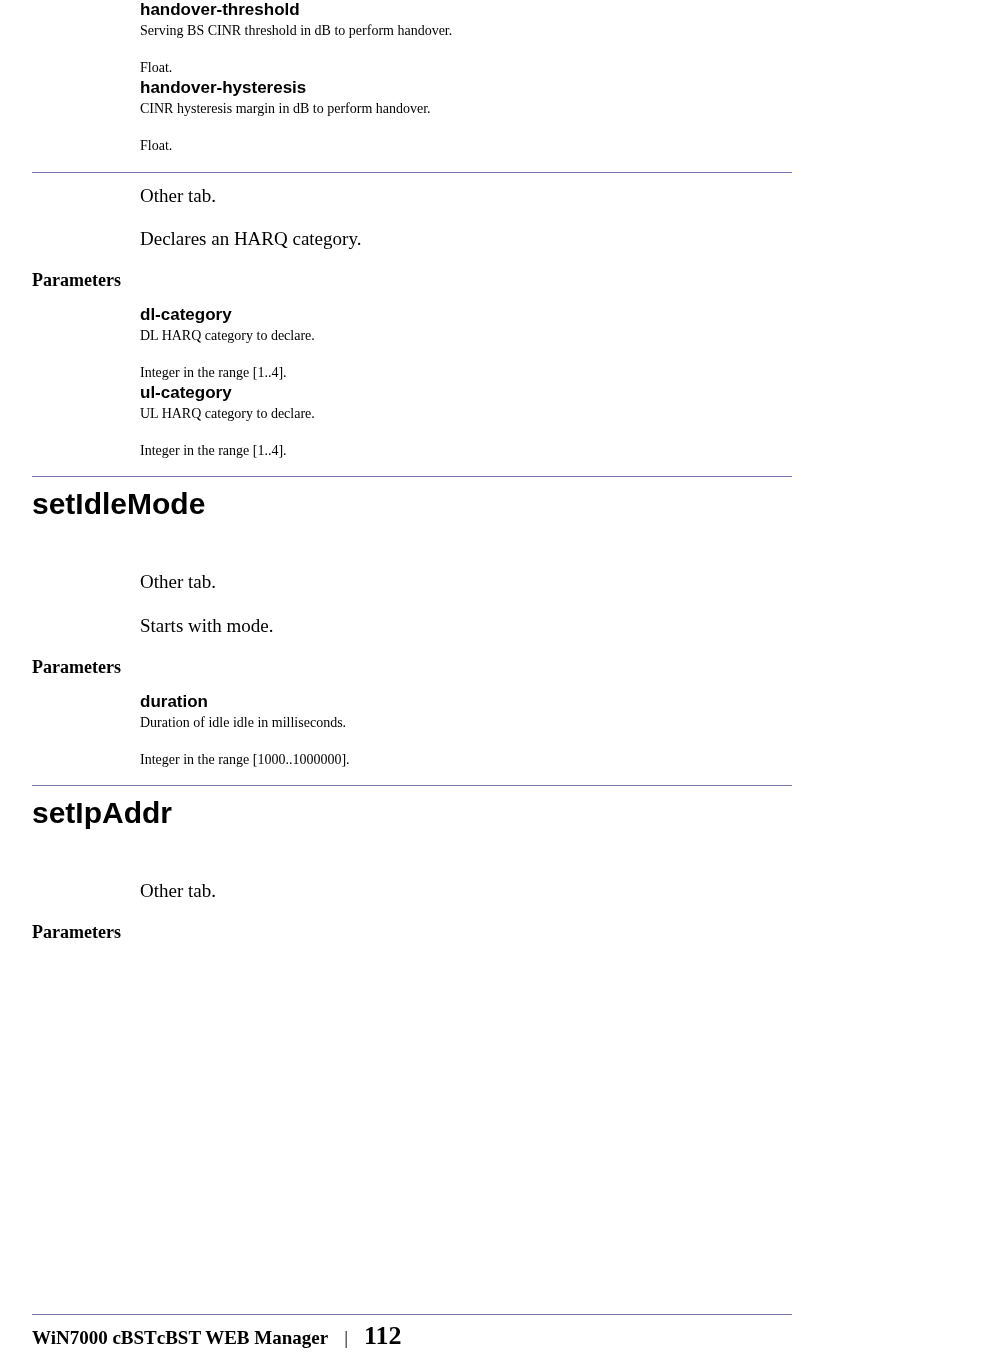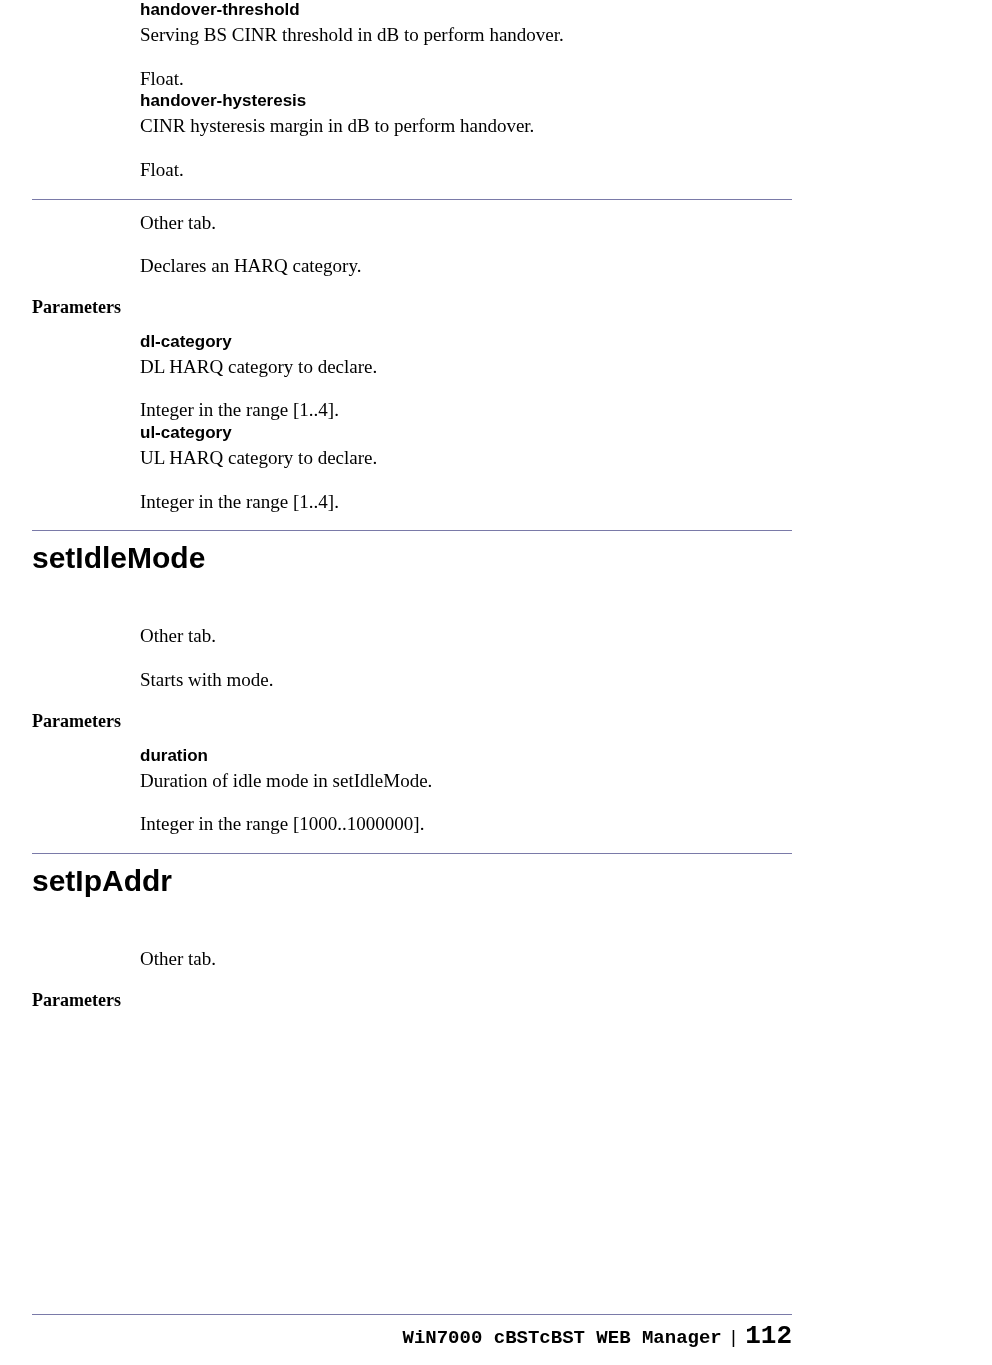--- a/index.html
+++ b/index.html
@@ -27,21 +27,21 @@
   .desc-indent {
     margin-left: 108px;
   }
   .param-name {
     font-family: "Segoe UI", "Helvetica Neue", Arial, sans-serif;
     font-weight: 700;
     font-size: 17px;
     margin-bottom: 2px;
   }
   .param-desc {
-    font-size: 19px;
+    font-size: 14px;
     line-height: 1.35;
     margin-bottom: 18px;
   }
   .param-desc:last-child { margin-bottom: 0; }
   .section-rule {
     border: 0;
     border-top: 1px solid #7a7aa8;
     margin: 16px 0 10px 0;
   }
   .rule-above-footer {
@@ -66,33 +66,33 @@
   }
   .subheading {
     font-family: Liberation Serif, serif;
     font-weight: 700;
     font-size: 18px;
     margin: 0 0 14px 0;
   }
   .footer {
     position: absolute;
     left: 32px;
-    right: 32px;
+    right: 48px;
     bottom: 14px;
     display: flex;
-    justify-content: flex-end;
+    justify-content: flex-start;
     align-items: baseline;
-    font-family: Liberation Mono, monospace;
+    font-family: Liberation Serif, serif;
     font-weight: 700;
     font-size: 19px;
   }
   .footer-right {
     display: flex;
     align-items: baseline;
-    gap: 6px;
+    gap: 16px;
   }
   .footer-sep {
     font-weight: 400;
     color: #000;
   }
   .footer-page {
     font-size: 26px;
   }
 </style>
 </head>
@@ -131,21 +131,21 @@
 
     <hr class="section-rule">
     <h2 class="section-title">setIdleMode</h2>
     <div class="desc-indent">
       <p class="desc-p">Other tab.</p>
       <p class="desc-p">Starts with mode.</p>
     </div>
     <div class="subheading">Parameters</div>
     <div class="desc-indent">
       <div class="param-name">duration</div>
-      <div class="param-desc">Duration of idle mode in setIdleMode.</div>
+      <div class="param-desc">Duration of idle idle in milliseconds.</div>
       <div class="param-desc">Integer in the range [1000..1000000].</div>
     </div>
 
     <hr class="section-rule">
     <h2 class="section-title">setIpAddr</h2>
     <div class="desc-indent">
       <p class="desc-p">Other tab.</p>
     </div>
     <div class="subheading">Parameters</div>
 

